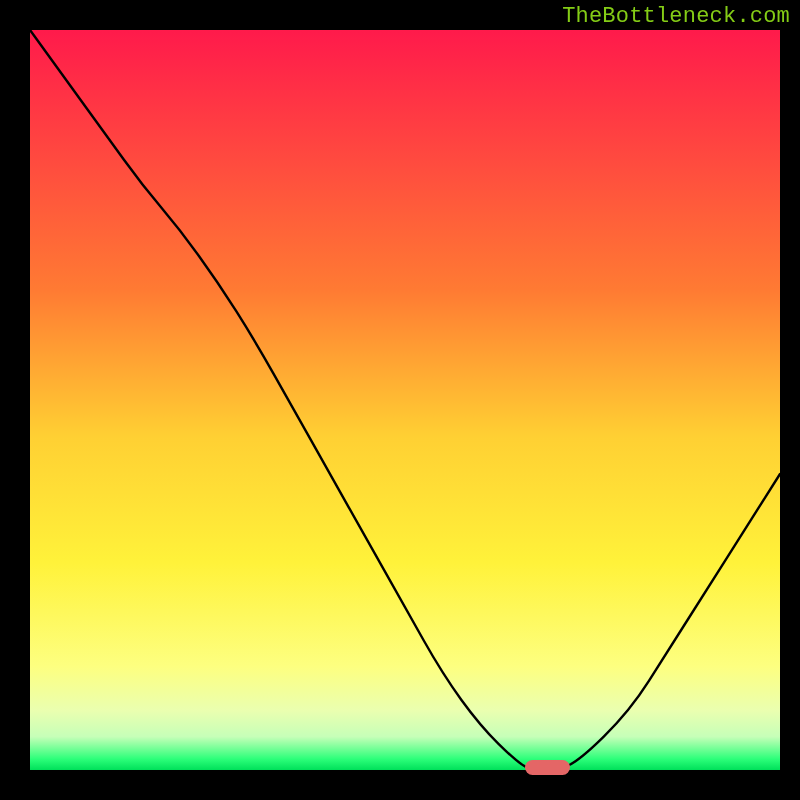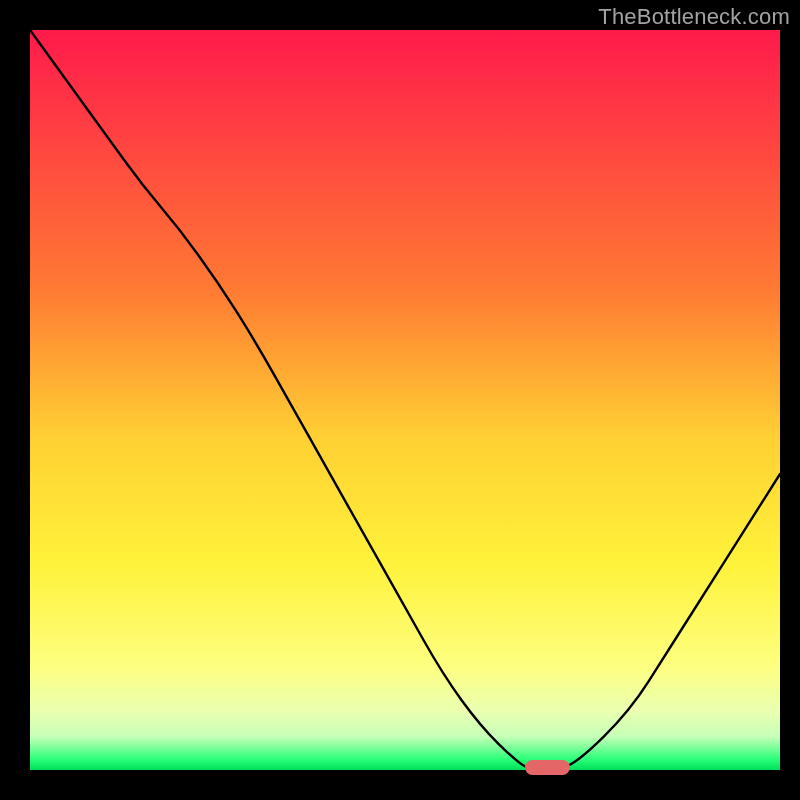--- a/index.html
+++ b/index.html
@@ -12,22 +12,22 @@
   }
   .container {
     position: relative;
     width: 800px;
     height: 800px;
   }
   .watermark {
     position: absolute;
     top: 4px;
     right: 10px;
-    color: #a3a3a3;
-    font-family: Liberation Sans, sans-serif;
+    color: #84cc16;
+    font-family: Liberation Mono, monospace;
     font-size: 22px;
     font-weight: 500;
     letter-spacing: 0.2px;
     z-index: 10;
   }
   svg {
     display: block;
   }
   .marker {
     position: absolute;

